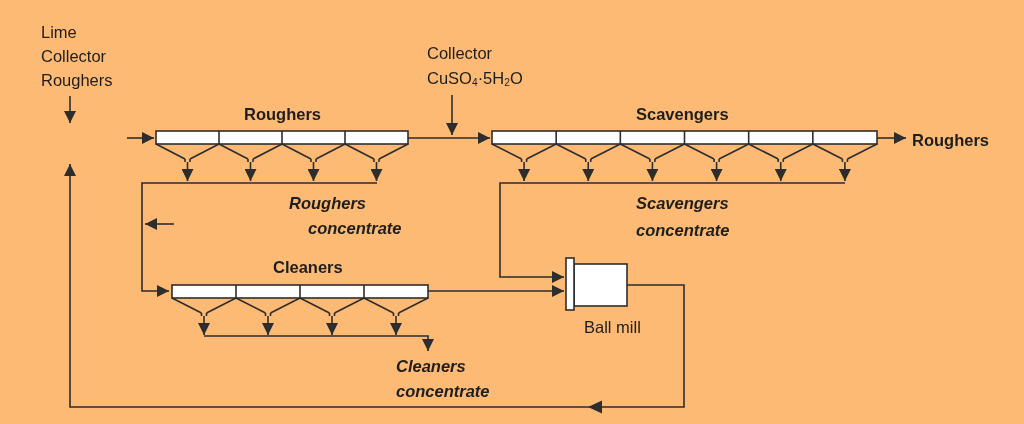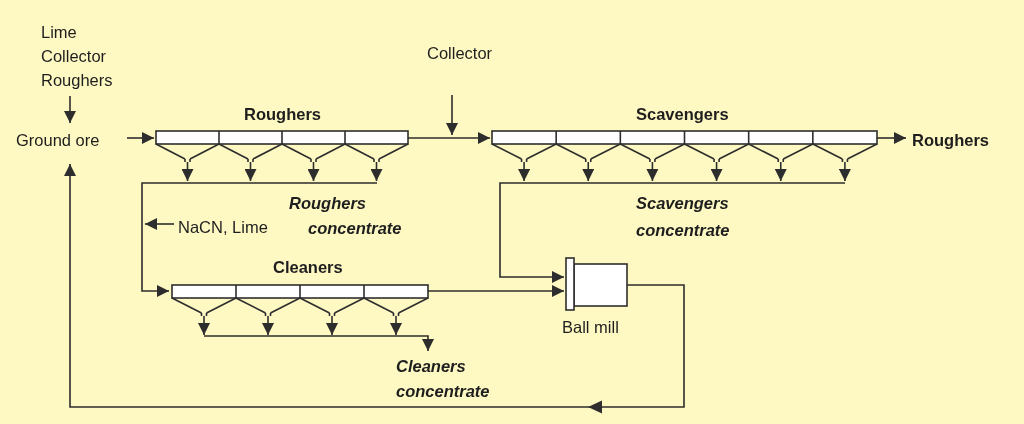--- a/index.html
+++ b/index.html
@@ -1,20 +1,20 @@
 <!DOCTYPE html>
 <html><head>
 <meta charset="utf-8">
 <style>
   html, body { margin: 0; padding: 0; background: #ffffff; }
   #stage {
     position: relative;
     width: 1024px;
     height: 424px;
-    background: #fef9c3;
+    background: #fdba74;
     font-family: "Liberation Sans", sans-serif;
     color: #1e1e1e;
     overflow: hidden;
   }
   #flow-svg { position: absolute; left: 0; top: 0; }
   #flow-svg line, #flow-svg polyline, #flow-svg rect {
     stroke: #2d2d2d;
     stroke-width: 1.6;
     fill: none;
   }
@@ -162,40 +162,39 @@
       <rect x="566" y="258" width="8" height="52"></rect>
     </g>
   </svg>
 
   <div class="lbl" style="left:41px; top:20px;">
     <div>Lime</div>
     <div>Collector</div>
     <div>Roughers</div>
   </div>
 
-  <div class="lbl" style="left:16px; top:128px;">Ground ore</div>
 
   <div class="lbl b" style="left:244px; top:102px;">Roughers</div>
 
   <div class="lbl" style="left:427px; top:41px; line-height:25px;">
     <div>Collector</div>
+    <div><span>CuSO</span><span class="sub">4</span><span>·5H</span><span class="sub">2</span><span>O</span></div>
   </div>
 
   <div class="lbl b" style="left:636px; top:102px;">Scavengers</div>
 
   <div class="lbl b" style="left:912px; top:128px;">Roughers</div>
 
   <div class="lbl bi" style="left:289px; top:191px;">Roughers</div>
   <div class="lbl bi" style="left:308px; top:216px;">concentrate</div>
 
-  <div class="lbl" style="left:178px; top:215px;">NaCN, Lime</div>
 
   <div class="lbl b" style="left:273px; top:255px;">Cleaners</div>
 
   <div class="lbl bi" style="left:636px; top:191px;">Scavengers</div>
   <div class="lbl bi" style="left:636px; top:218px;">concentrate</div>
 
   <div class="lbl bi" style="left:396px; top:354px;">Cleaners</div>
   <div class="lbl bi" style="left:396px; top:379px;">concentrate</div>
 
-  <div class="lbl" style="left:562px; top:315px;text-align:right;">Ball mill</div>
+  <div class="lbl" style="left:584px; top:315px;text-align:right;">Ball mill</div>
 
 </div>
 
 </body></html>

